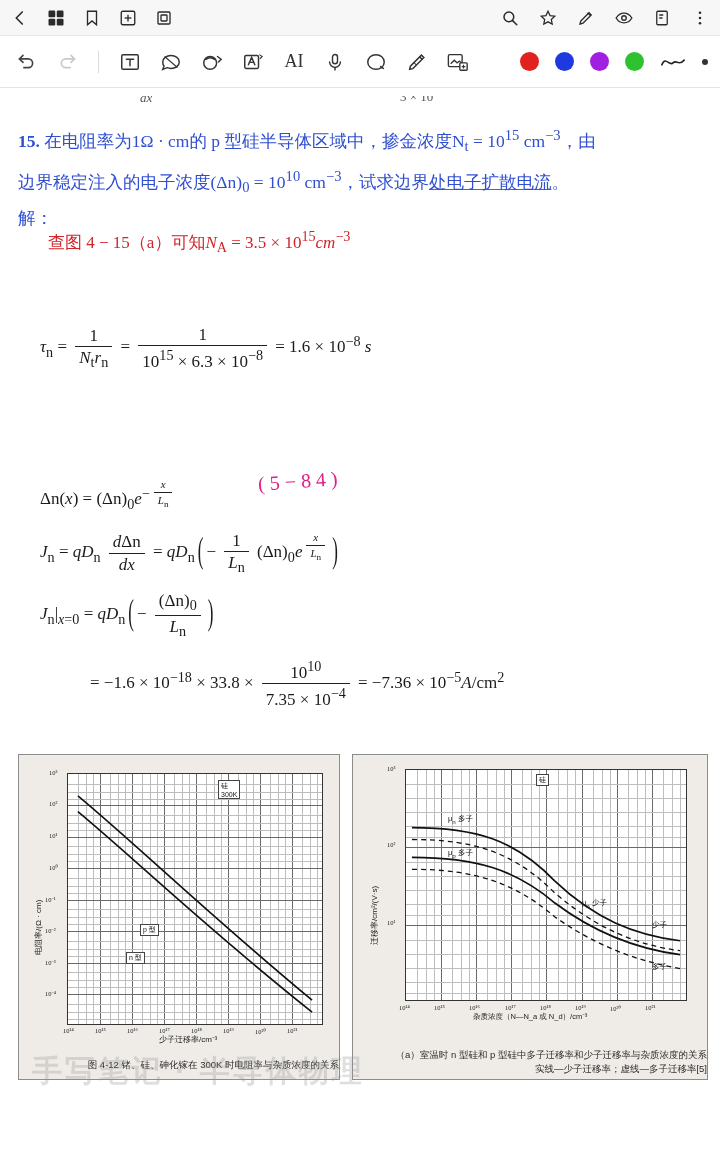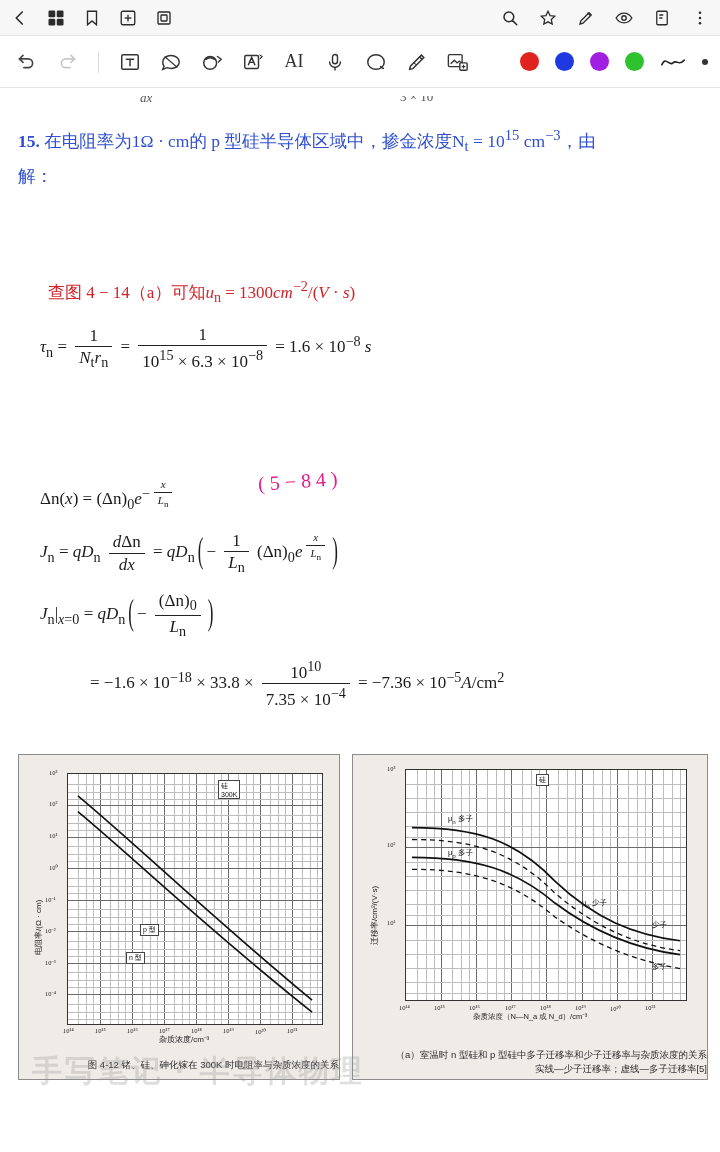--- a/index.html
+++ b/index.html
@@ -309,25 +309,28 @@
     <div class="clip-top">
       <span class="c1 it">dx</span>
       <span class="c2">3 × 10</span>
     </div>
 
     <div class="q-block">
       <div>
         <span class="q-num">15.</span>
         <span>在电阻率为1Ω · cm的 p 型硅半导体区域中，掺金浓度N</span><sub>t</sub><span> = 10</span><sup>15</sup><span> cm</span><sup>−3</sup><span>，由</span>
       </div>
+      <div>
+        <span>边界稳定注入的电子浓度(Δn)</span><sub>0</sub><span> = 10</span><sup>10</sup><span> cm</span><sup>−3</sup><span>，试求边界</span><span class="ul-red">处电子扩散电流</span><span>。</span>
+      </div>
       <div class="solve">解：</div>
     </div>
 
-    <div class="red-line r2">
-      查图 4 − 14（a）可知<span class="it">u</span><sub>n</sub> = 1300<span class="it">cm</span><sup>−2</sup>/(<span class="it">V</span> · <span class="it">s</span>)
+    <div class="red-line r1">
+      查图 4 − 15（a）可知<span class="it">N</span><sub>A</sub> = 3.5 × 10<sup>15</sup><span class="it">cm</span><sup>−3</sup>
     </div>
 
     <div class="annot-pink">( 5 − 8 4 )</div>
 
     <div class="math m1">
       <span class="it">τ</span><sub>n</sub> =
       <span class="frac"><span class="num">1</span><span class="den"><span class="it">N</span><sub>t</sub><span class="it">r</span><sub>n</sub></span></span>
       =
       <span class="frac"><span class="num">1</span><span class="den">10<sup>15</sup> × 6.3 × 10<sup>−8</sup></span></span>
       = 1.6 × 10<sup>−8</sup> <span class="it">s</span>
@@ -430,21 +433,21 @@
           <svg class="curve" viewBox="0 0 256 252" preserveAspectRatio="none">
             <path d="M10,22 C70,72 140,140 246,228" fill="none" stroke="#111" stroke-width="1.6"></path>
             <path d="M10,38 C70,88 140,156 246,240" fill="none" stroke="#111" stroke-width="1.6"></path>
           </svg>
           <span class="plot-box-lab" style="left:150px; top:6px;">硅<br>300K</span>
           <span class="plot-box-lab" style="left:72px; top:150px;">p 型</span>
           <span class="plot-box-lab" style="left:58px; top:178px;">n 型</span>
         </div>
 
         <span class="axis-label vert" style="left:14px; top:200px;">电阻率/(Ω · cm)</span>
-        <span class="axis-label" style="left:140px; top:278px;">杂质浓度/cm⁻³</span>
+        <span class="axis-label" style="left:140px; top:278px;">少子迁移率/cm⁻³</span>
 
         <span class="tick-lab" style="left:30px; top:14px;">10³</span>
         <span class="tick-lab" style="left:30px; top:45px;">10²</span>
         <span class="tick-lab" style="left:30px; top:77px;">10¹</span>
         <span class="tick-lab" style="left:30px; top:108px;">10⁰</span>
         <span class="tick-lab" style="left:26px; top:140px;">10⁻¹</span>
         <span class="tick-lab" style="left:26px; top:171px;">10⁻²</span>
         <span class="tick-lab" style="left:26px; top:203px;">10⁻³</span>
         <span class="tick-lab" style="left:26px; top:234px;">10⁻⁴</span>
 

